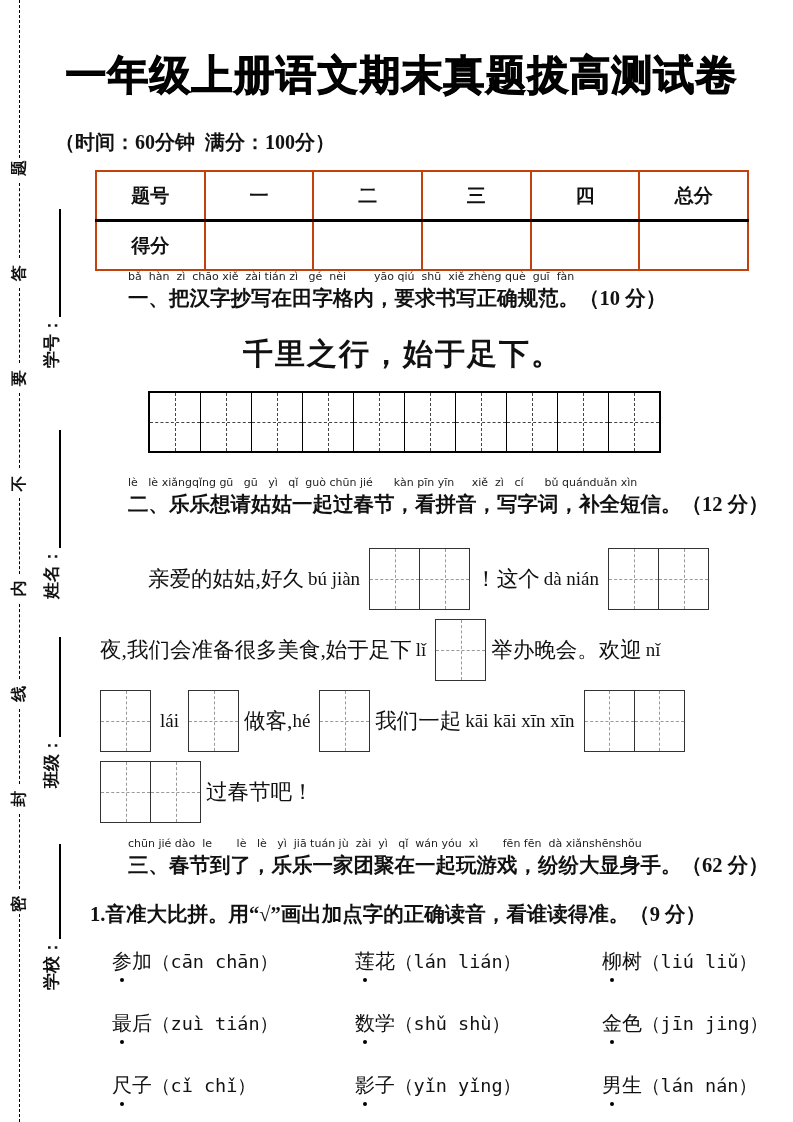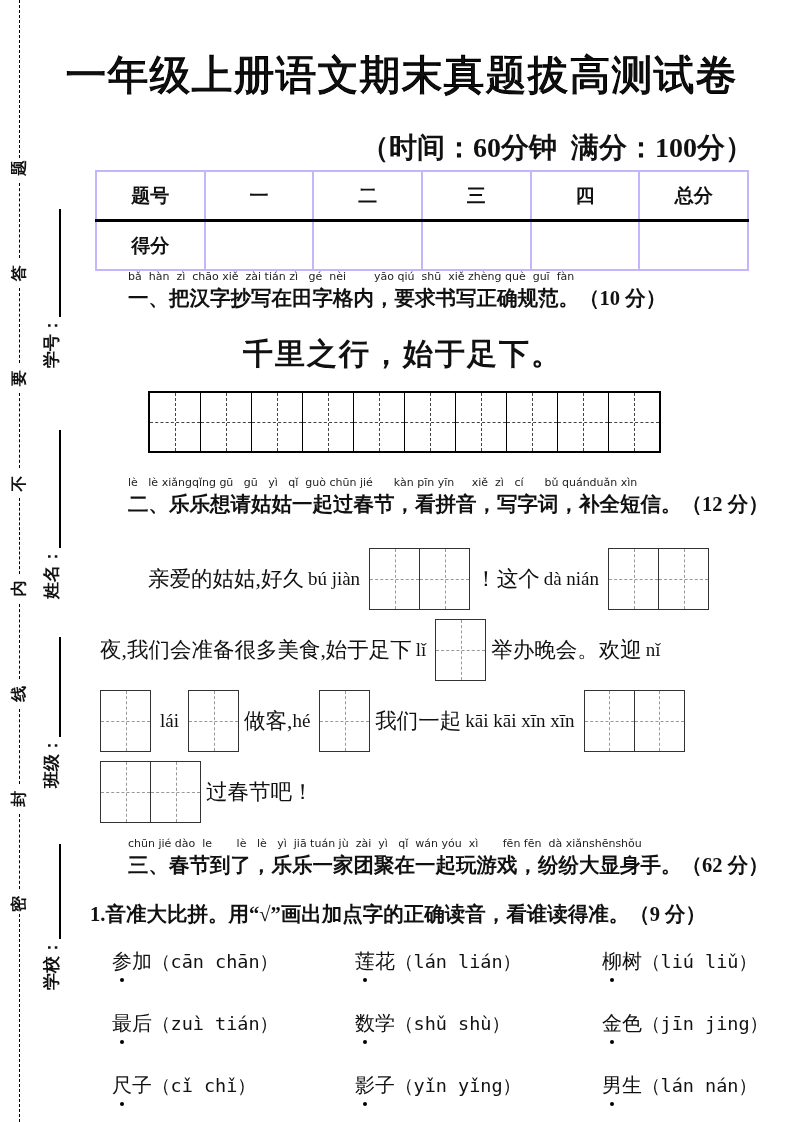--- a/index.html
+++ b/index.html
@@ -36,35 +36,35 @@
     position:relative; top:3px;
   }
   .fb-school{width:95px; margin-right:56px;}
   .fb-class{width:100px; margin-right:38px;}
   .fb-name{width:118px; margin-right:62px;}
   .fb-number{width:108px;}
 
   
   .title{
     position:absolute; left:62px; right:52px; top:48px;
-    text-align:center; font-size:41px; font-weight:400;
+    text-align:center; font-size:41px; font-weight:700;
     -webkit-text-stroke:1.1px #000; letter-spacing:1px; white-space:nowrap;
   }
   .subtitle{
     position:absolute; left:55px; right:40px; top:129px;
-    text-align:right; font-size:28px; font-weight:bold; white-space:pre;
+    text-align:left; font-size:20px; font-weight:bold; white-space:pre;
   }
 
   
   .score-table{
     position:absolute; left:95px; top:170px;
     border-collapse:collapse; table-layout:fixed; width:654px;
   }
   .score-table td{
-    border:2px solid #c4b5fd; height:45px; text-align:center;
+    border:2px solid #c2410c; height:45px; text-align:center;
     font-size:19px; font-weight:bold;
   }
   .score-table tr:first-child td{border-bottom:3px solid #000;}
 
   
   .section{position:absolute; left:84px; width:680px;}
   .pinyin-line{
     font-family:"DejaVu Sans", sans-serif; font-size:11px; line-height:1.05;
     white-space:pre; margin-left:44px; color:#222;
   }

